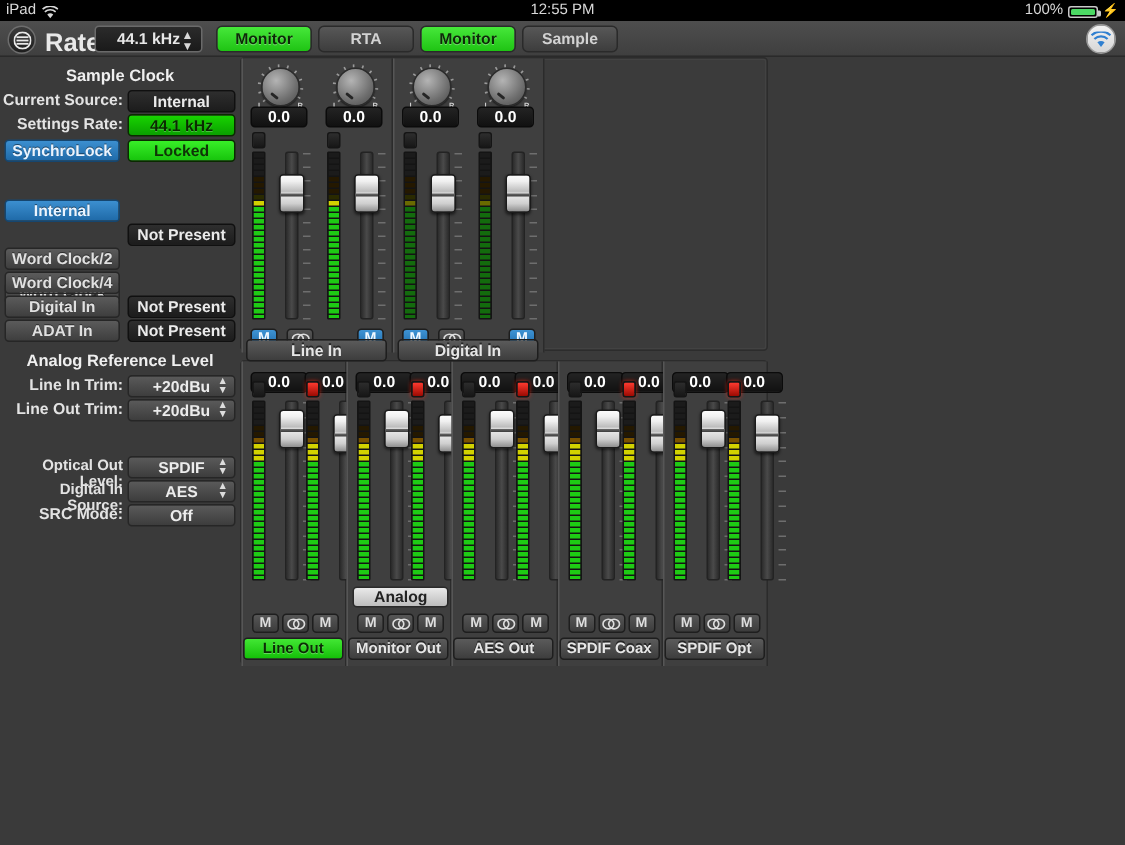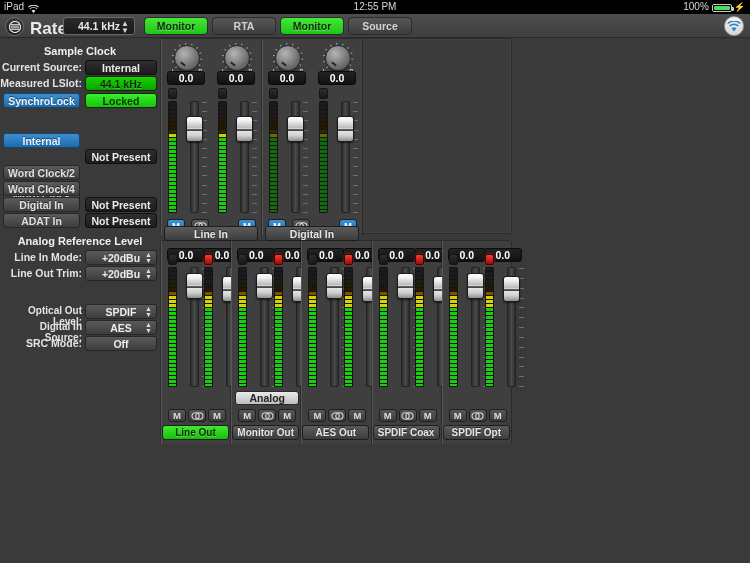--- a/index.html
+++ b/index.html
@@ -238,40 +238,40 @@
     <div class="tabbtn on" style="left:144px;">
         <span>Monitor</span>
       </div>
     <div class="tabbtn off" style="left:212px;">
         <span>RTA</span>
       </div>
     <div class="tabbtn on" style="left:280px;">
         <span>Monitor</span>
       </div>
     <div class="tabbtn off" style="left:348px;">
-        <span>Source</span>
+        <span>Sample</span>
       </div>
 
     <div class="wifi-round">
       <svg width="14" height="11" viewBox="0 0 14 11">
         <path d="M7 10.4 L4.6 7.2 a3.9 3.9 0 0 1 4.8 0 Z" fill="#2f7fd0"></path>
         <path d="M2.6 5.0 a6.5 6.5 0 0 1 8.8 0" stroke="#2f7fd0" stroke-width="1.5" fill="none"></path>
         <path d="M0.7 2.5 a9.4 9.4 0 0 1 12.6 0" stroke="#2f7fd0" stroke-width="1.5" fill="none"></path>
       </svg>
     </div>
   </div>
 
   <div class="left-col">
 
     <div class="sec-title" style="position:absolute;left:0;top:7px;width:160px;">Sample Clock</div>
 
     <div class="lbl" style="position:absolute;left:0;top:23px;width:82px;">Current Source:</div>
     <div class="dispbox" style="position:absolute;left:85px;top:22px;width:72px;">Internal</div>
 
-    <div class="lbl" style="position:absolute;left:0;top:39px;width:82px;">Measured LSlot:</div>
+    <div class="lbl" style="position:absolute;left:0;top:39px;width:82px;">Settings Rate:</div>
     <div class="dispbox green" style="position:absolute;left:85px;top:38px;width:72px;">44.1 kHz</div>
 
     <div class="btn3d blue" style="position:absolute;left:3px;top:55px;width:77px;">SynchroLock</div>
     <div class="dispbox greenlite" style="position:absolute;left:85px;top:55px;width:72px;">Locked</div>
 
 
     <div class="btn3d blue" style="position:absolute;left:3px;top:95px;width:77px;">Internal</div>
 
     <div class="btn3d" style="position:absolute;left:3px;top:118px;width:77px;margin-top:32px;">Word Clock</div>
     <div class="dispbox" style="position:absolute;left:85px;top:111px;width:72px;">Not Present</div>
@@ -281,21 +281,21 @@
     <div class="btn3d" style="position:absolute;left:3px;top:143px;width:77px;">Word Clock/4</div>
 
     <div class="btn3d" style="position:absolute;left:3px;top:159px;width:77px;">Digital In</div>
     <div class="dispbox" style="position:absolute;left:85px;top:159px;width:72px;">Not Present</div>
 
     <div class="btn3d" style="position:absolute;left:3px;top:175px;width:77px;">ADAT In</div>
     <div class="dispbox" style="position:absolute;left:85px;top:175px;width:72px;">Not Present</div>
 
     <div class="sec-title" style="position:absolute;left:0;top:197px;width:160px;">Analog Reference Level</div>
 
-    <div class="lbl" style="position:absolute;left:0;top:213px;width:82px;">Line In Mode:</div>
+    <div class="lbl" style="position:absolute;left:0;top:213px;width:82px;">Line In Trim:</div>
     <div class="popup" style="position:absolute;left:85px;top:212px;width:72px;">
       <span>+20dBu</span>
       <span class="caret">
           <i>▲</i>
           <i>▼</i>
         </span>
     </div>
 
     <div class="lbl" style="position:absolute;left:0;top:229px;width:82px;">Line Out Trim:</div>
     <div class="popup" style="position:absolute;left:85px;top:228px;width:72px;">

